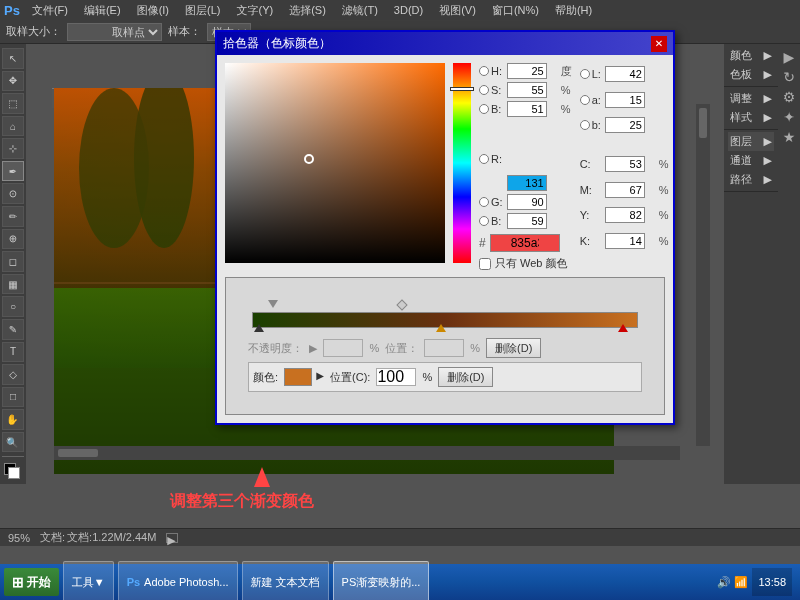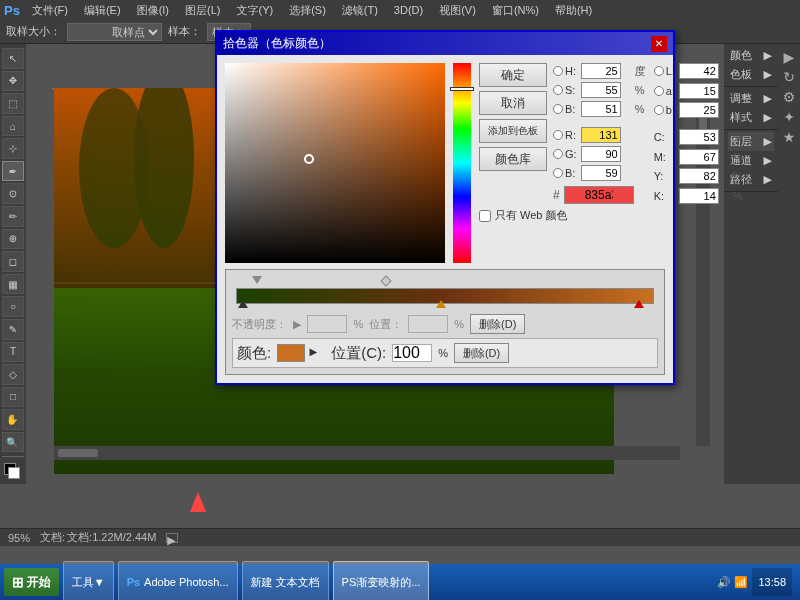--- a/index.html
+++ b/index.html
@@ -354,21 +354,22 @@
     }
     .color-input {
       width: 40px; height: 16px;
       border: 1px solid #888;
       font-size: 11px;
       text-align: right;
       padding: 0 2px;
       background: white;
     }
     .color-input.highlighted {
-      background: #fde047;
+      background: #0ea5e9;
+      margin-top: 48px;
     }
     .pct-label { color: #555; }
     .hex-label { color: #555; font-size: 12px; }
     .hex-input {
       width: 70px; height: 18px;
       border: 1px solid #888;
       font-size: 12px;
       padding: 0 20px;
       background: #ef4444;
     }
@@ -628,26 +629,20 @@
         <div class="hue-strip">
           <div class="hue-indicator"></div>
         </div>
       </div>
 
       <div style="display:flex;flex-direction:column;gap:4px;flex:1;">
 
         <div style="display:flex;gap:6px;align-items:flex-start;">
 
 
-          <div class="dialog-buttons">
-            <button class="dialog-btn">确定</button>
-            <button class="dialog-btn">取消</button>
-            <button class="dialog-btn" style="font-size:10px;padding:0 2px;">添加到色板</button>
-            <button class="dialog-btn">颜色库</button>
-          </div>
 
           <div style="display:flex;gap:8px;">
 
             <div class="color-fields">
               <div class="color-radio">
                 <input type="radio" name="colormode" style="width: 10px; height: 10px;">
                 <span>H:</span>
               </div>
               <input class="color-input" type="text" value="25" style="">
               <span class="pct-label">度</span>
@@ -742,21 +737,21 @@
           </div>
         </div>
 
         <div class="only-web-row">
           <input type="checkbox" style="width: 12px; height: 12px;">
           <span>只有 Web 颜色</span>
         </div>
       </div>
     </div>
 
-    <div style="border:1px solid #888;background:#d8d8d8;padding:6px;">
+    <div style="border:1px solid #888;background:#d8d8d8;padding:22px;">
 
       <div style="position:relative;height:32px;margin-bottom:0px;">
 
         <div style="position:absolute;top:0;left:20px;display:flex;gap:120px;">
           <div style="display:flex;flex-direction:column;align-items:center;">
             <div style="width:0;height:0;border-left:5px solid transparent;border-right:5px solid transparent;border-top:8px solid #888;"></div>
           </div>
           <div style="display:flex;flex-direction:column;align-items:center;">
             <div style="width:8px;height:8px;background:#ccc;border:1px solid #888;transform:rotate(45deg);margin-top:1px;"></div>
           </div>
@@ -782,36 +777,37 @@
         <span style="color:#888;font-size:11px;">▶</span>
         <input type="text" style="width: 40px; height: 18px; border: 1px solid rgb(170, 170, 170); font-size: 11px; background: rgb(216, 216, 216); color: rgb(136, 136, 136);">
         <span style="color:#888;font-size:11px;">%</span>
         <span style="color:#888;font-size:11px;">位置：</span>
         <input type="text" style="width: 40px; height: 18px; border: 1px solid rgb(170, 170, 170); font-size: 11px; background: rgb(216, 216, 216); color: rgb(136, 136, 136);">
         <span style="color:#888;font-size:11px;">%</span>
         <button class="small-btn">删除(D)</button>
       </div>
 
       <div style="display:flex;align-items:center;gap:6px;padding:2px 0;margin-top:2px;background:#e8e8e8;border:1px solid #aaa;padding:4px;">
-        <span style="font-size:15px;color:#333;">颜色:</span>
+        <span style="font-size:11px;color:#333;">颜色:</span>
         <div style="position:relative;">
           <div class="color-swatch-btn" style="background:#c87020;"></div>
           <span style="position:absolute;right:-12px;top:2px;font-size:10px;color:#333;">▶</span>
         </div>
-        <span style="font-size:15px;color:#333;margin-left:20px;">位置(C):</span>
+        <span style="font-size:11px;color:#333;margin-left:12px;">位置(C):</span>
         <input type="text" style="width: 40px; height: 18px; border: 1px solid rgb(170, 170, 170); font-size: 16px; background: white;" value="100">
         <span style="font-size:11px;color:#333;">%</span>
         <button class="small-btn">删除(D)</button>
       </div>
     </div>
   </div>
 </div>
 
 <div class="annotation">
   <div class="arrow-up"></div>
+  <div style="margin-top:4px;">调整第三个渐变颜色</div>
 </div>
 
 <div class="taskbar">
   <div class="start-btn">
     <span style="font-size:14px;">⊞</span>
     <span>开始</span>
   </div>
   <div class="taskbar-item">工具▼</div>
   <div class="taskbar-item" style="gap:4px;">
     <span style="color:#5af;font-weight:bold;">Ps</span>

